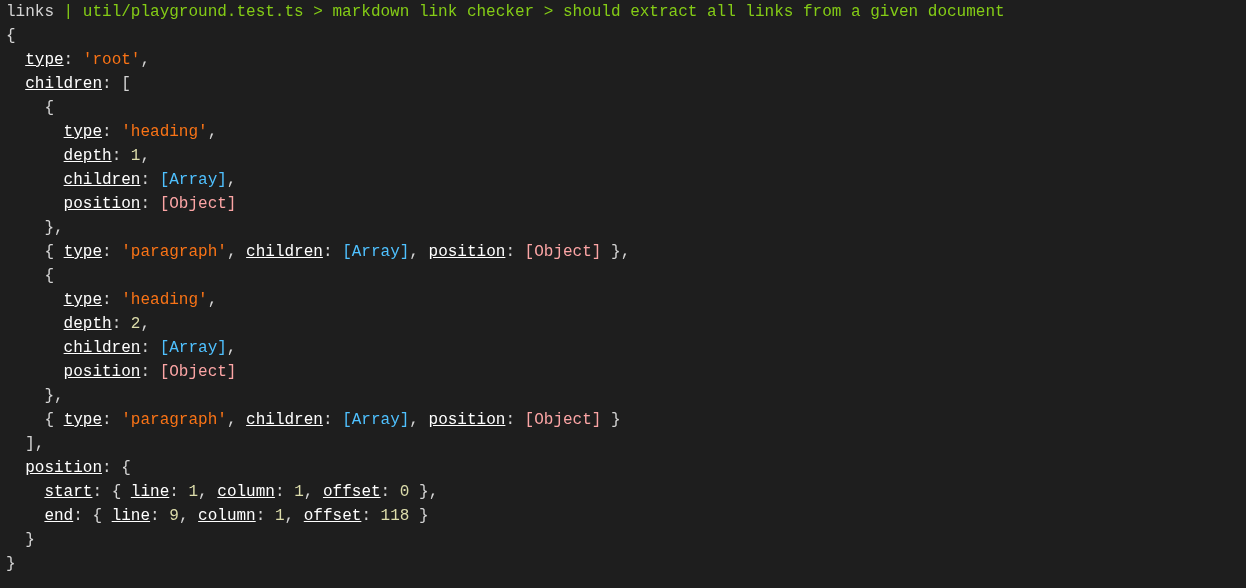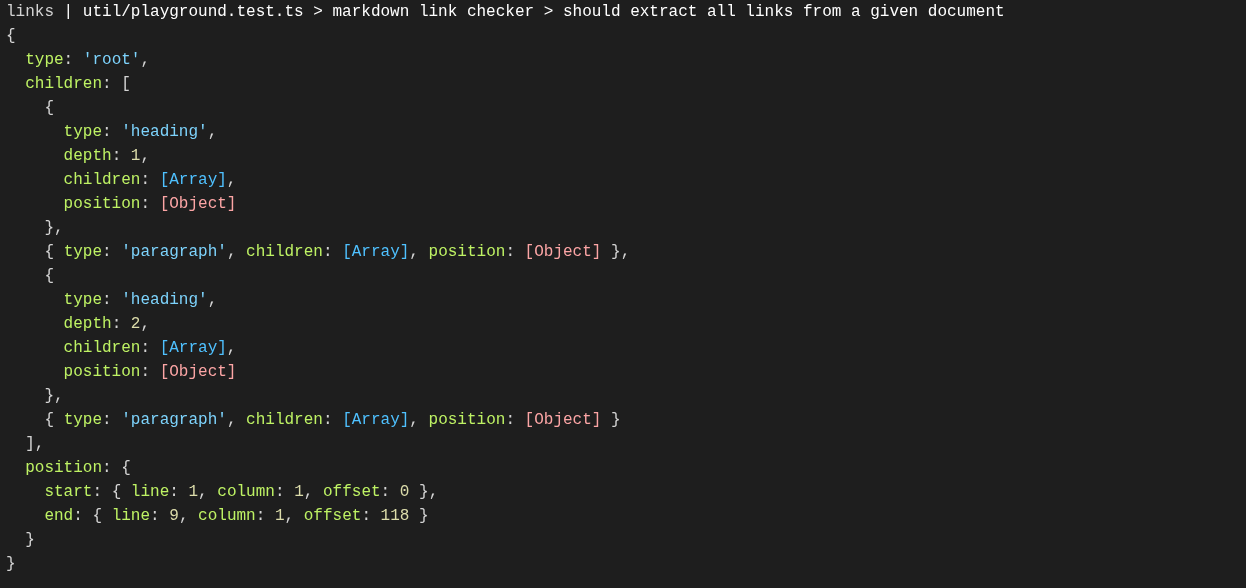--- a/index.html
+++ b/index.html
@@ -9,24 +9,24 @@
       font-family: 'Consolas', 'Courier New', monospace;
       font-size: 16px;
       line-height: 1.5;
       padding: 0;
       width: 1246px;
       height: 588px;
       overflow: hidden;
     }
     .output { white-space: pre; padding: 0 6px; }
     .header { color: #d4d4d4; }
-    .header-path { color: #ffffff; }
+    .header-path { color: #84cc16; }
     .punct { color: #d4d4d4; }
-    .key { color: #bef264; }
-    .string { color: #7dd3fc; }
+    .key { color: #ffffff; text-decoration: underline; }
+    .string { color: #f97316; }
     .number { color: #dcdcaa; }
     .array-ref { color: #4fc1ff; }
     .object-ref { color: #fca5a5; }
   </style>
 </head>
 <body>
 
 <div class="output"><span class="header"><span>links</span><span class="header-path"><span> | </span><span>util/playground.test.ts</span><span> &gt; </span><span>markdown link checker</span><span> &gt; </span><span>should extract all links from a given document</span></span></span>
 <span class="punct">{</span>
   <span class="key">type</span><span class="punct">:</span> <span class="string">'root'</span><span class="punct">,</span>

